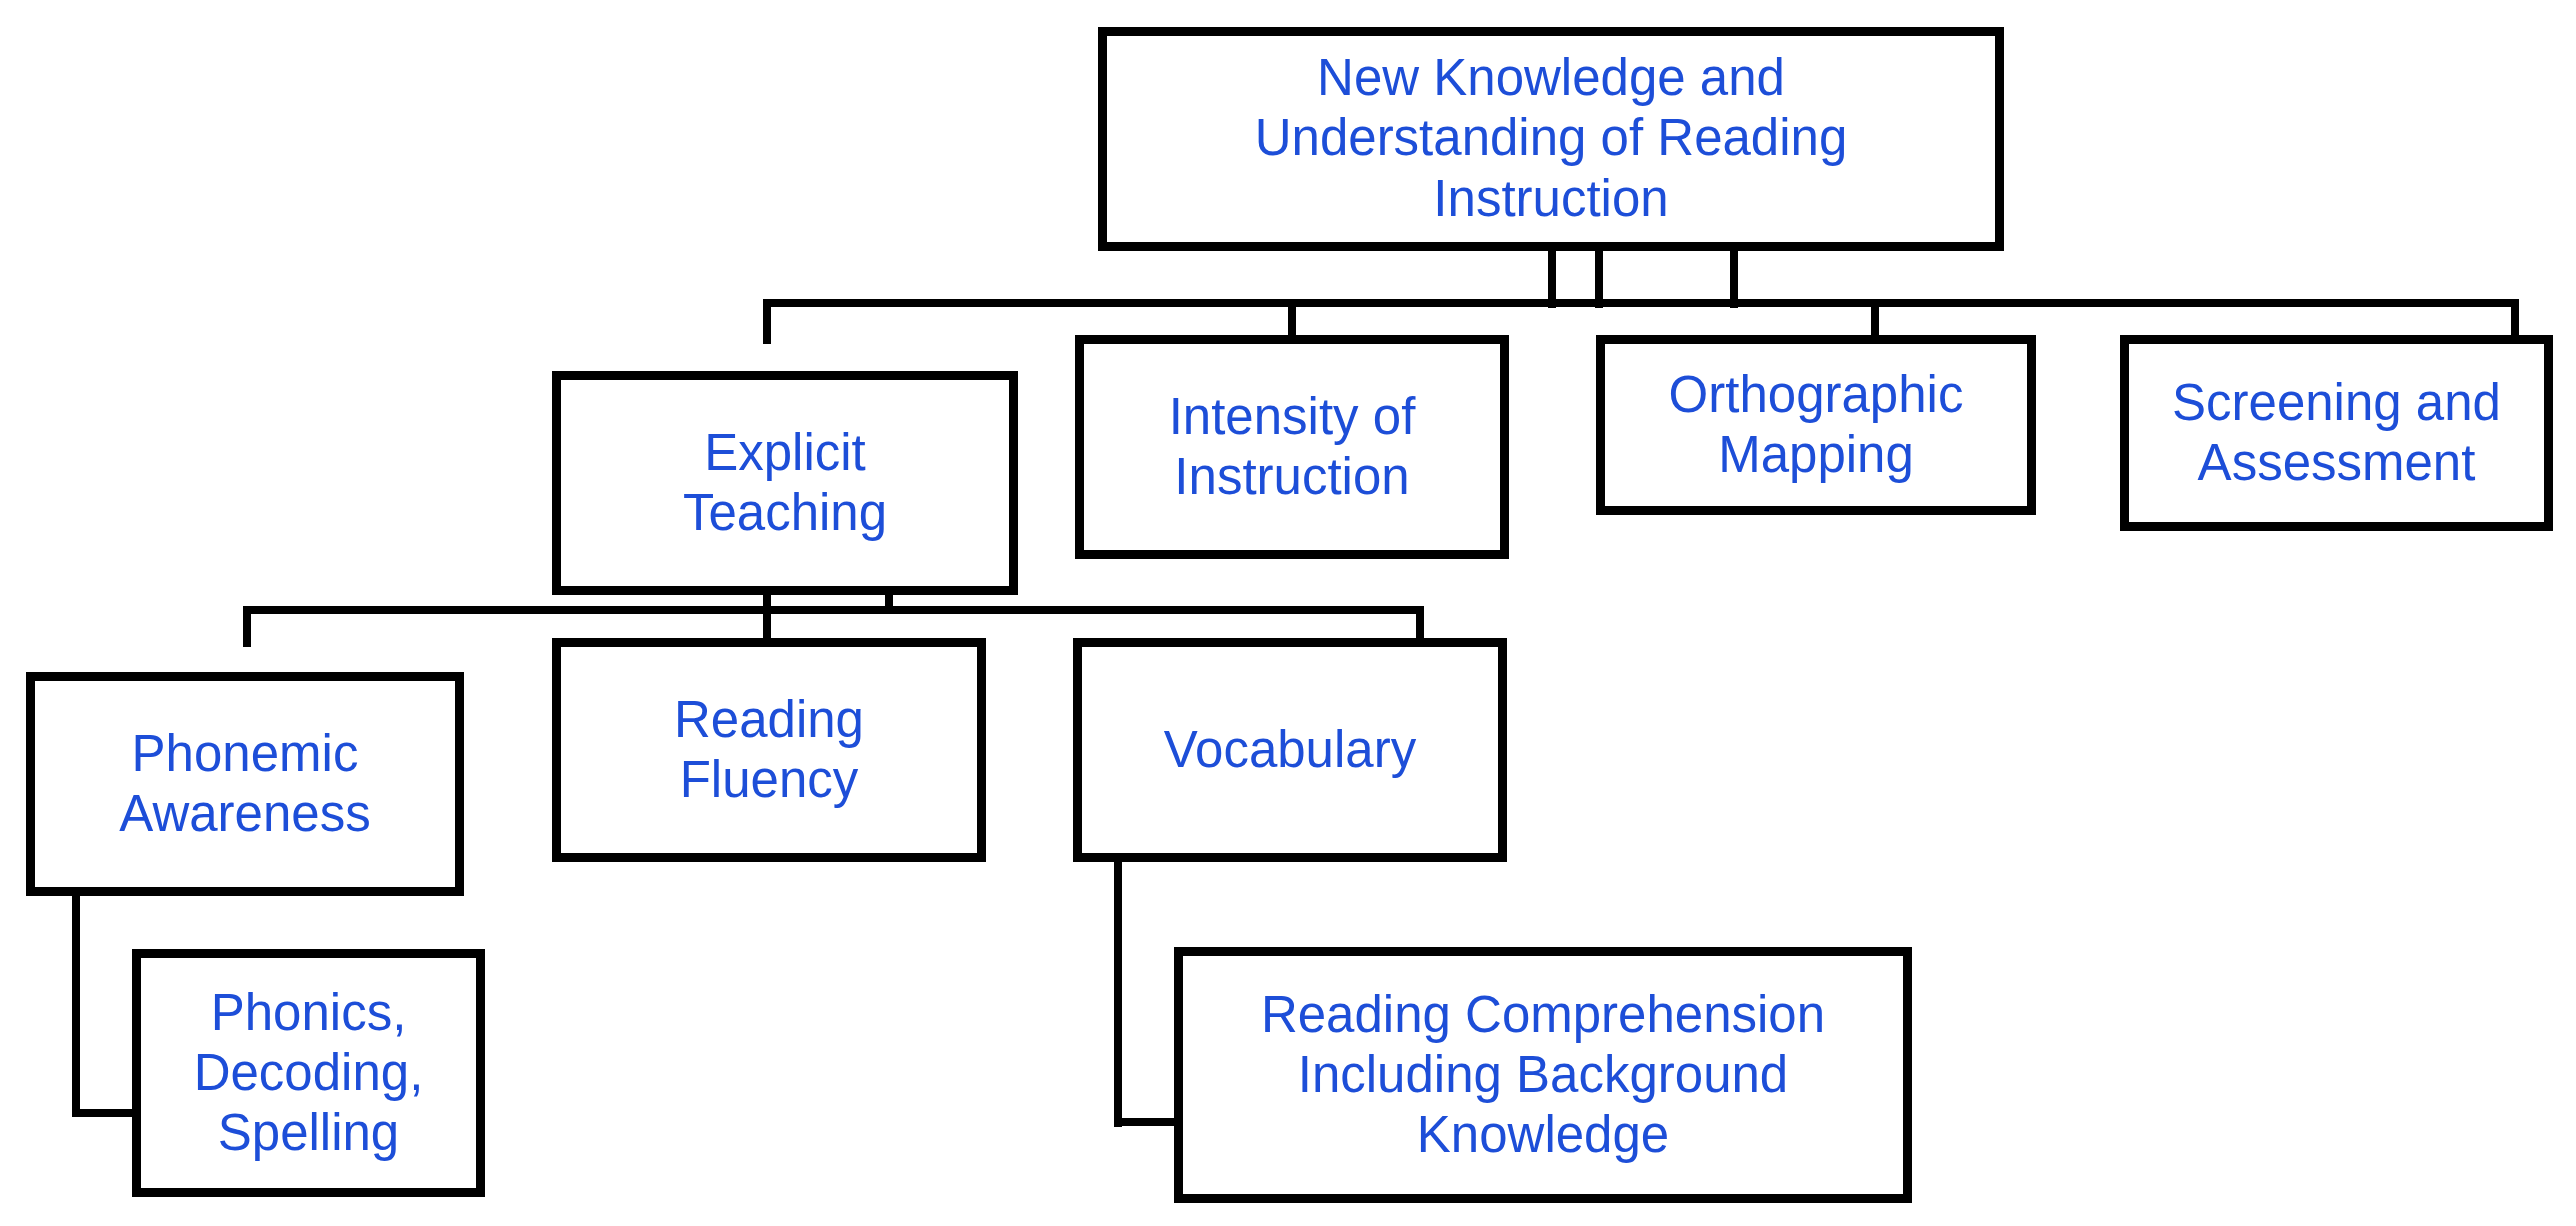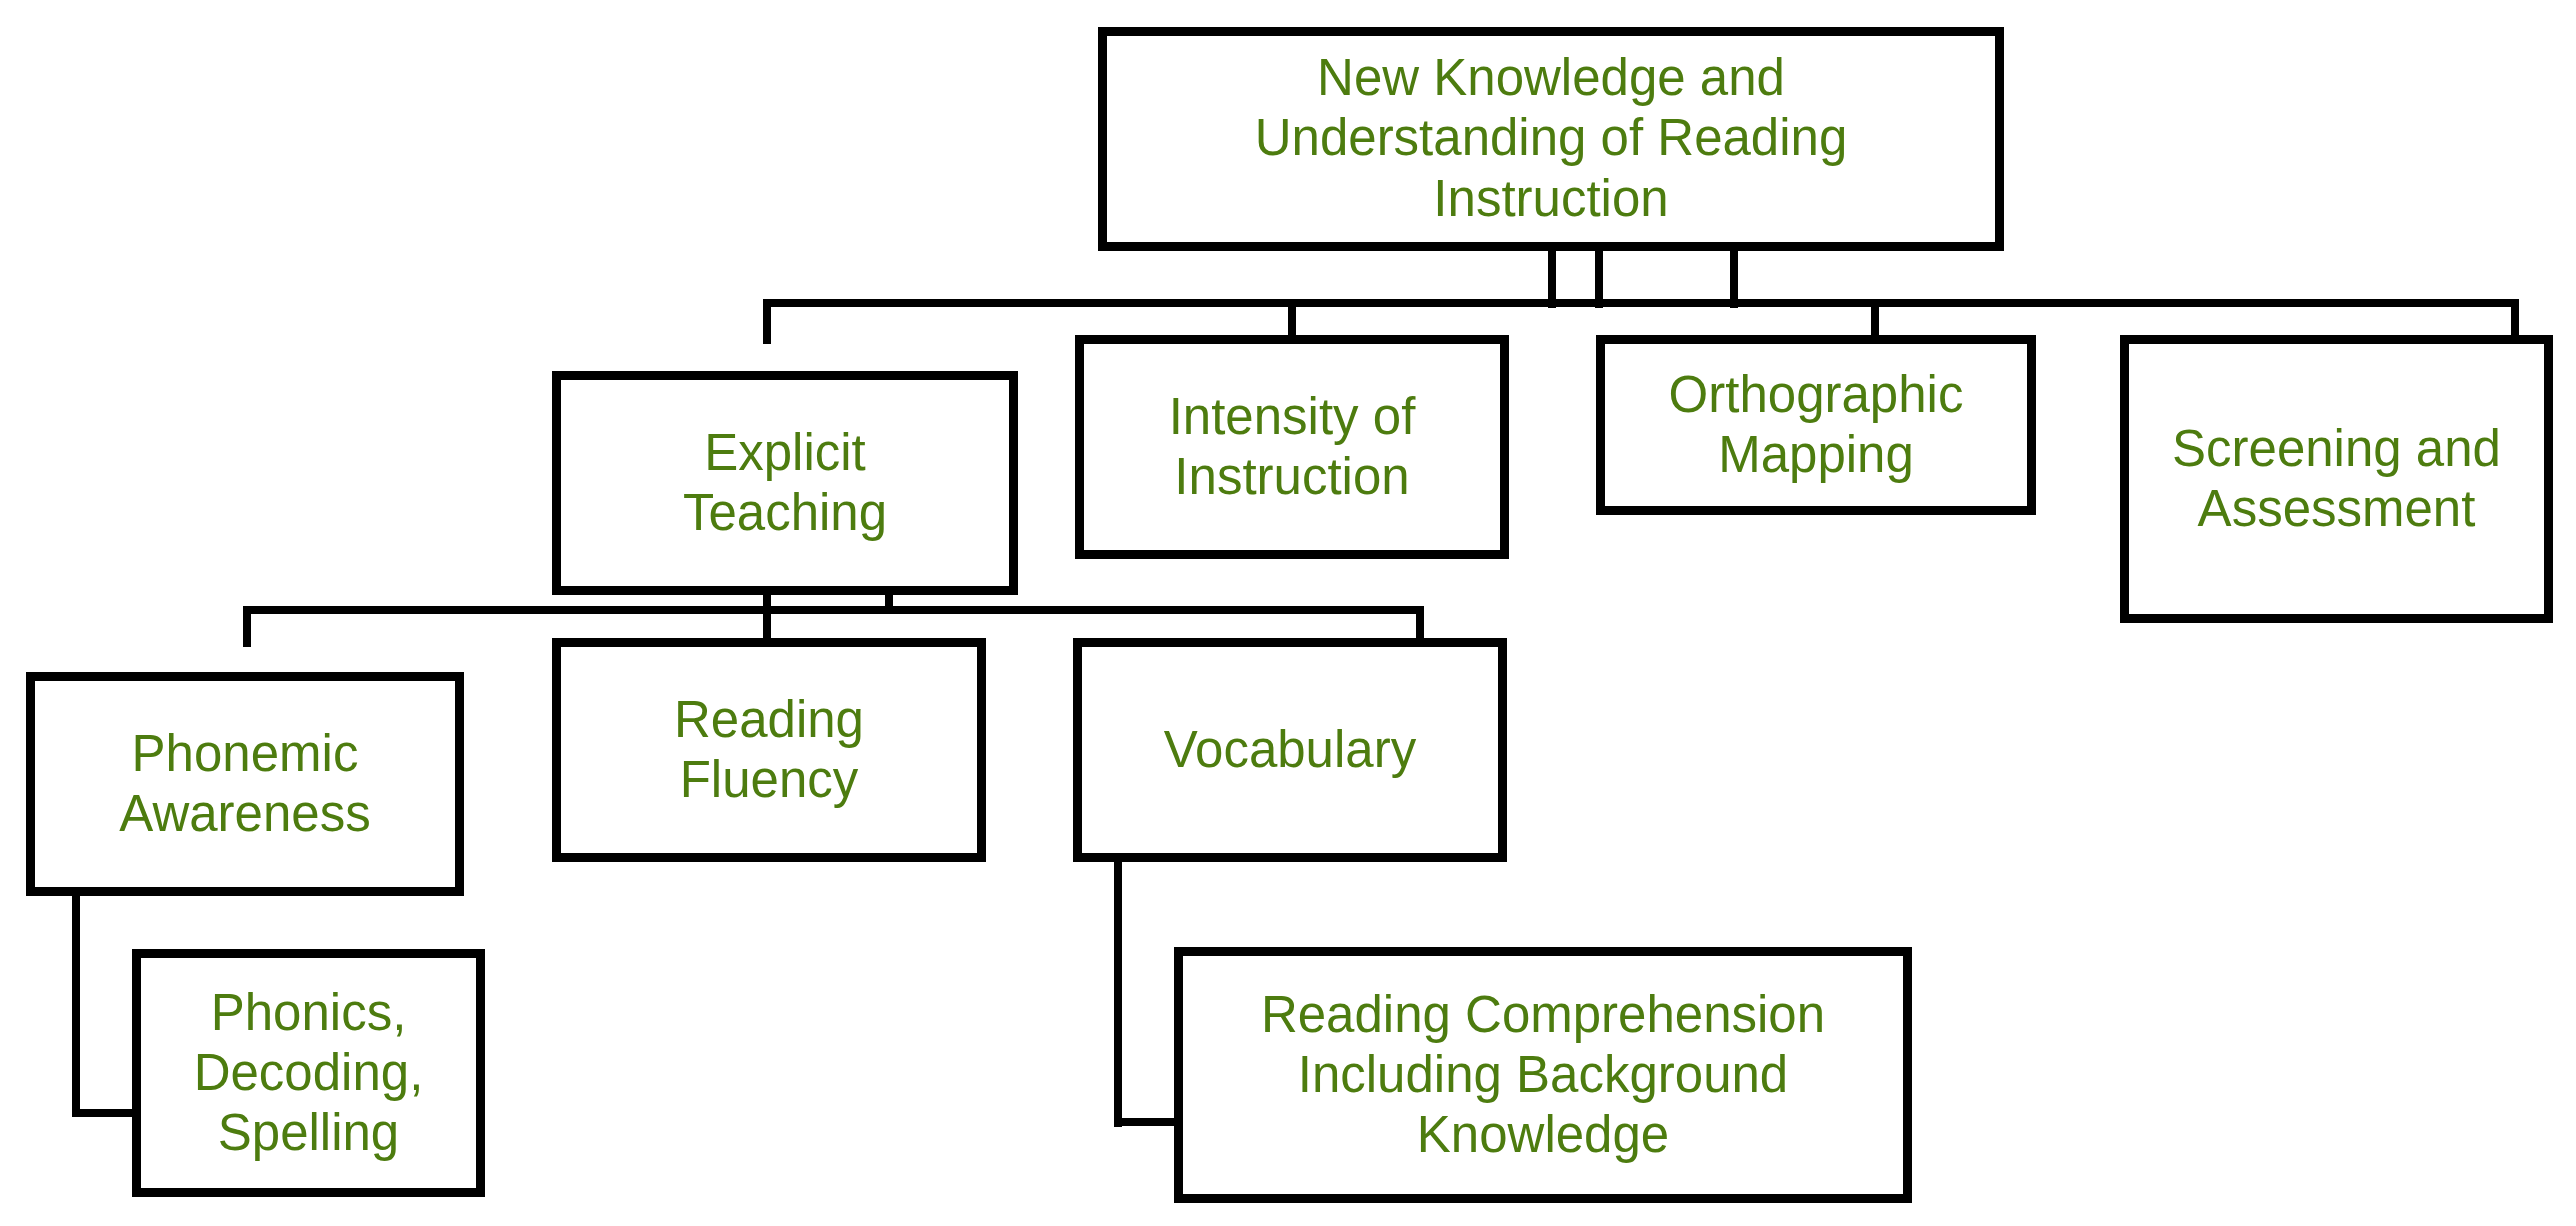--- a/index.html
+++ b/index.html
@@ -12,21 +12,21 @@
     width: 2576px;
     height: 1226px;
     background: #ffffff;
     font-family: "Liberation Sans", sans-serif;
   }
   .box {
     position: absolute;
     box-sizing: border-box;
     border: 9px solid #000000;
     background: #ffffff;
-    color: #4d7c0f;
+    color: #1d4ed8;
     display: flex;
     align-items: center;
     justify-content: center;
     text-align: center;
     white-space: pre-line;
     font-size: 51px;
     line-height: 1.18;
     font-weight: 400;
   }
   .ln {
@@ -66,21 +66,21 @@
 
   <div class="box" style="left:552px; top:335px; width:466px; height:224px;margin-top:36px;">Explicit
 Teaching</div>
 
   <div class="box" style="left:1075px; top:335px; width:434px; height:224px;">Intensity of
 Instruction</div>
 
   <div class="box" style="left:1596px; top:335px; width:440px; height:180px;">Orthographic
 Mapping</div>
 
-  <div class="box" style="left:2120px; top:335px; width:433px; height:288px;">Screening and
+  <div class="box" style="left:2120px; top:335px; width:433px; height:196px;">Screening and
 Assessment</div>
 
   <div class="box" style="left:26px; top:638px; width:438px; height:224px;margin-top:34px;">Phonemic
 Awareness</div>
 
   <div class="box" style="left:1073px; top:638px; width:434px; height:224px;">Vocabulary</div>
 
   <div class="box" style="left:552px; top:638px; width:434px; height:224px;">Reading
 Fluency</div>
 

